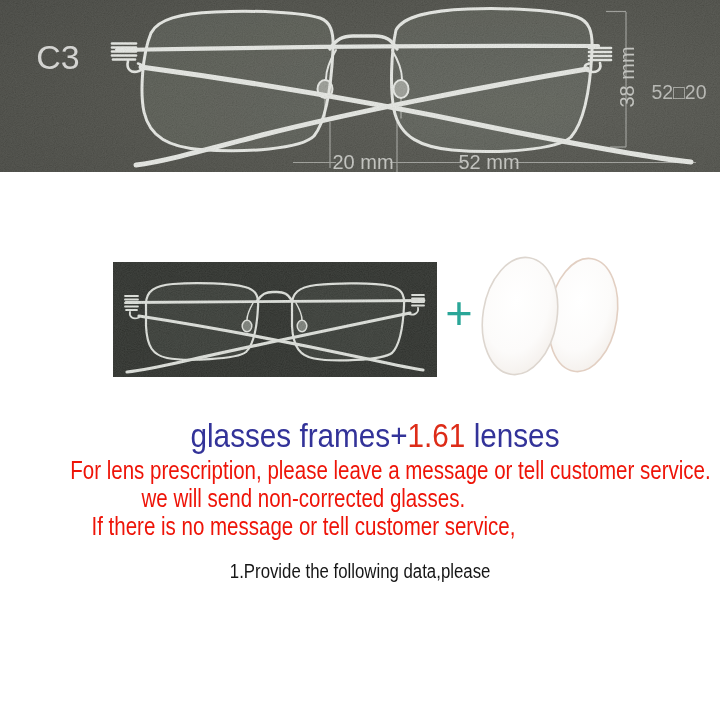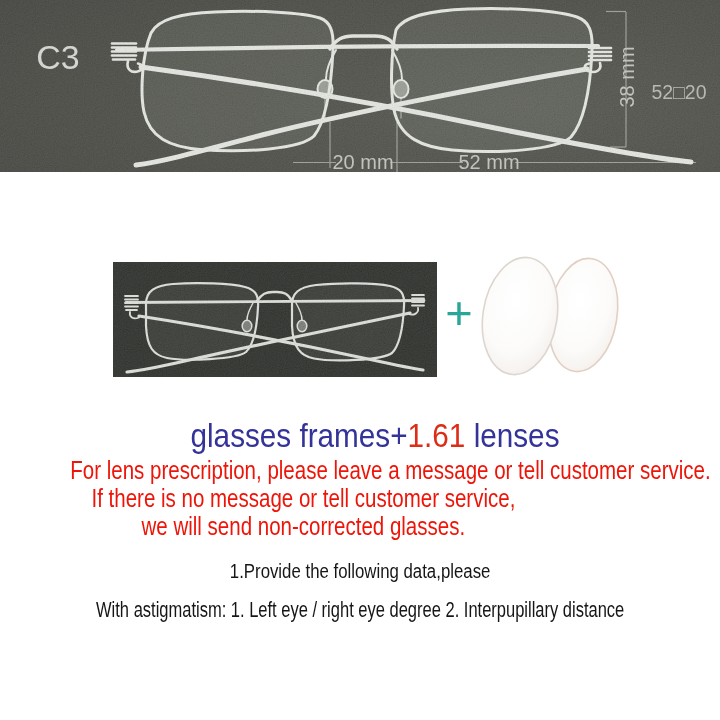--- a/index.html
+++ b/index.html
@@ -194,22 +194,21 @@
   </svg>
 
   <h1 class="title" style="margin:15px;font-weight:normal;">
     <span class="squeeze">
       <span>glasses frames+</span><span class="red">1.61</span><span> lenses</span>
     </span>
   </h1>
 
   <div class="notice">
     <div class="line"><span class="squeeze">For lens prescription, please leave a message or tell customer service.</span></div>
+    <div class="line"><span class="squeeze">we will send non-corrected glasses.</span></div>
     <div class="line"><span class="squeeze">If there is no message or tell customer service,</span></div>
-    <div class="line"><span class="squeeze">we will send non-corrected glasses.</span></div>
   </div>
 
   <div class="instructions">
     <div class="line first"><span class="squeeze">1.Provide the following data,please</span></div>
-    <div class="line"><span class="squeeze">With astigmatism: 1. Left eye / right eye degree 2. Interpupillary distance</span></div>
   </div>
 
 </div>
 
 </body></html>

